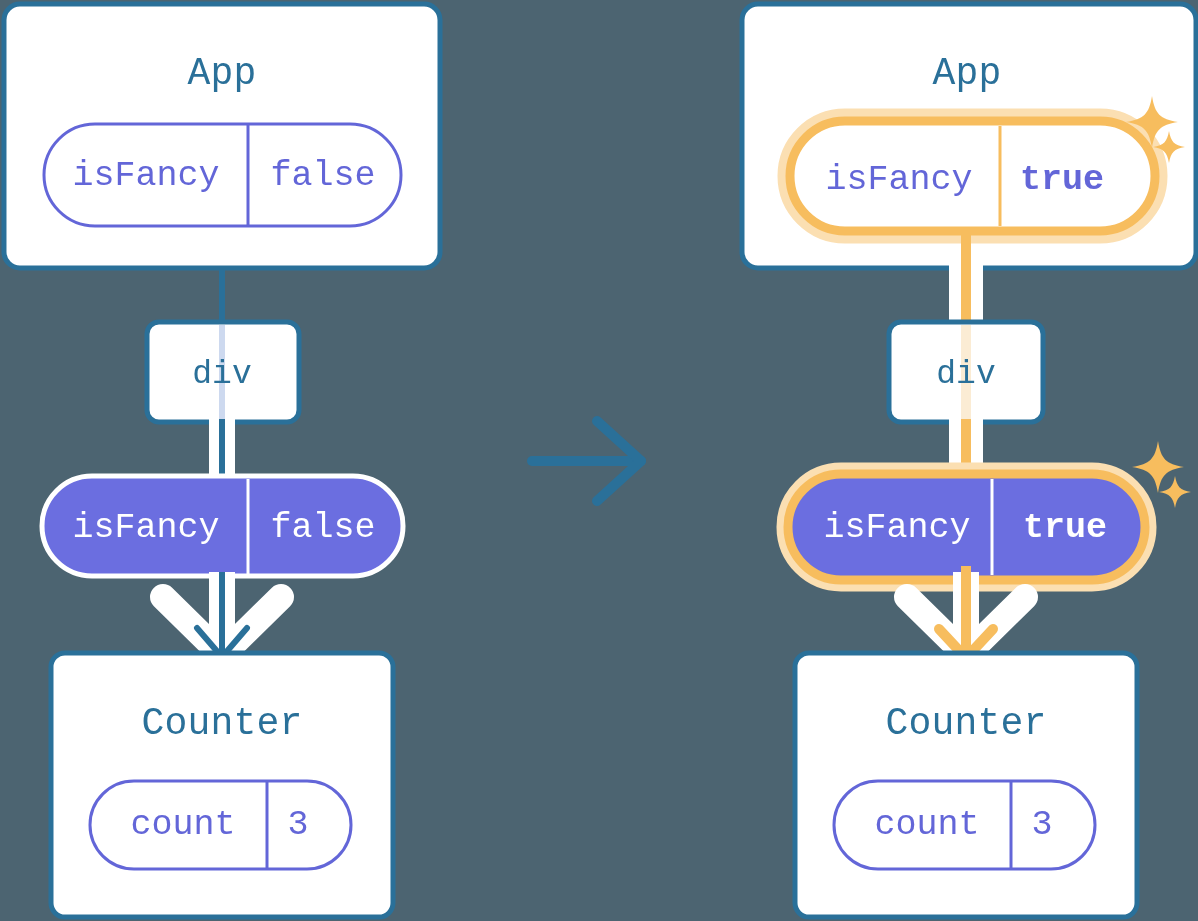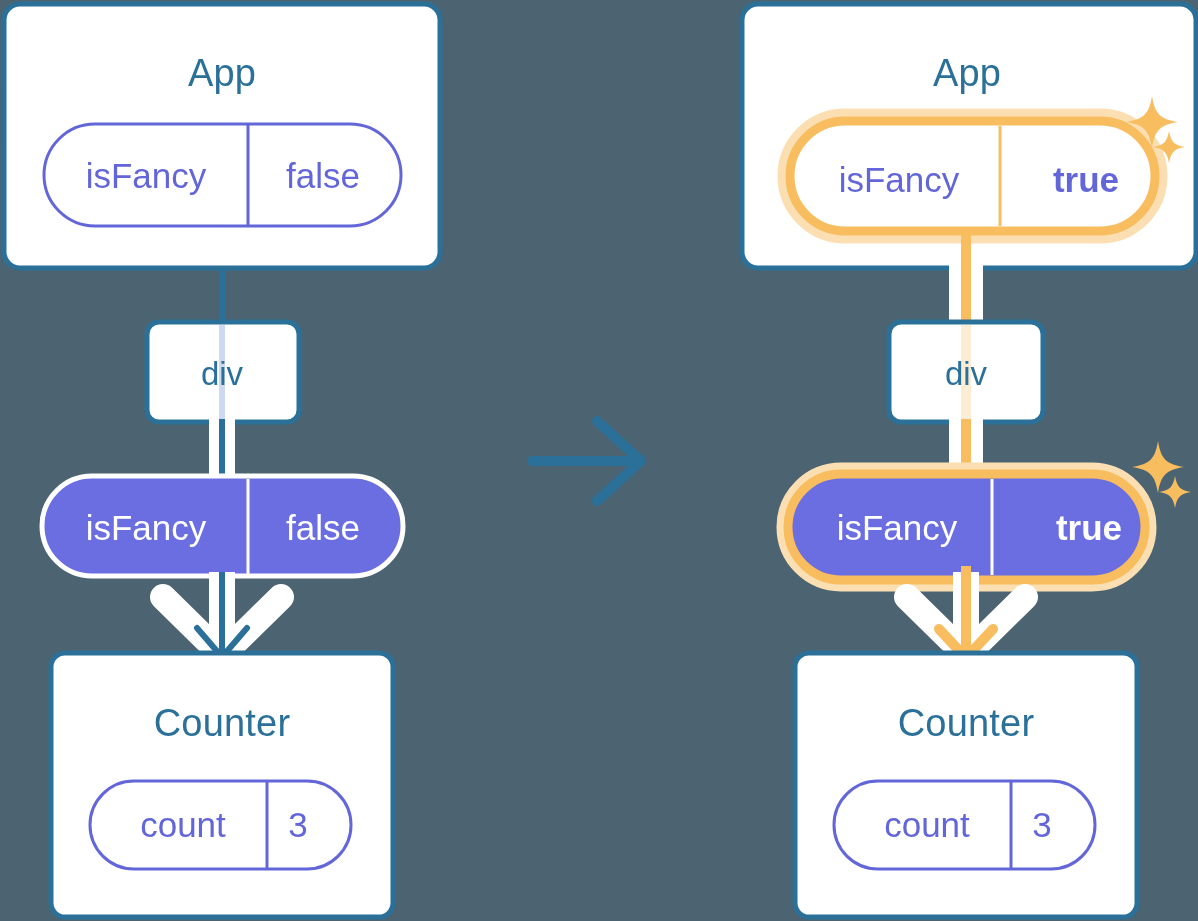--- a/index.html
+++ b/index.html
@@ -22,20 +22,21 @@
     position: absolute;
     left: 0;
     top: 0;
     width: 1198px;
     height: 921px;
   }
   .lbl {
     position: absolute;
     white-space: nowrap;
     pointer-events: none;
+    font-family: Liberation Mono, monospace;
   }
   .comp-title {
     color: #2a7099;
     font-size: 38px;
     letter-spacing: 0.2px;
     transform: translate(-50%, -50%);
     text-align: center;
   }
   .div-title {
     color: #2a7099;
@@ -48,21 +49,20 @@
     font-size: 35px;
     transform: translate(-50%, -50%);
   }
   .pill-text-filled {
     color: #ffffff;
     font-size: 35px;
     transform: translate(-50%, -50%);
   }
   .bold {
     font-weight: bold;
-    margin-left: 24px;
   }
 </style>
 </head>
 <body>
 
 <div id="stage">
 
   <svg class="layer" viewBox="0 0 1198 921">
 
     <rect x="4" y="4" width="436" height="264" rx="16" fill="#ffffff" stroke="#2a7099" stroke-width="5"></rect>

